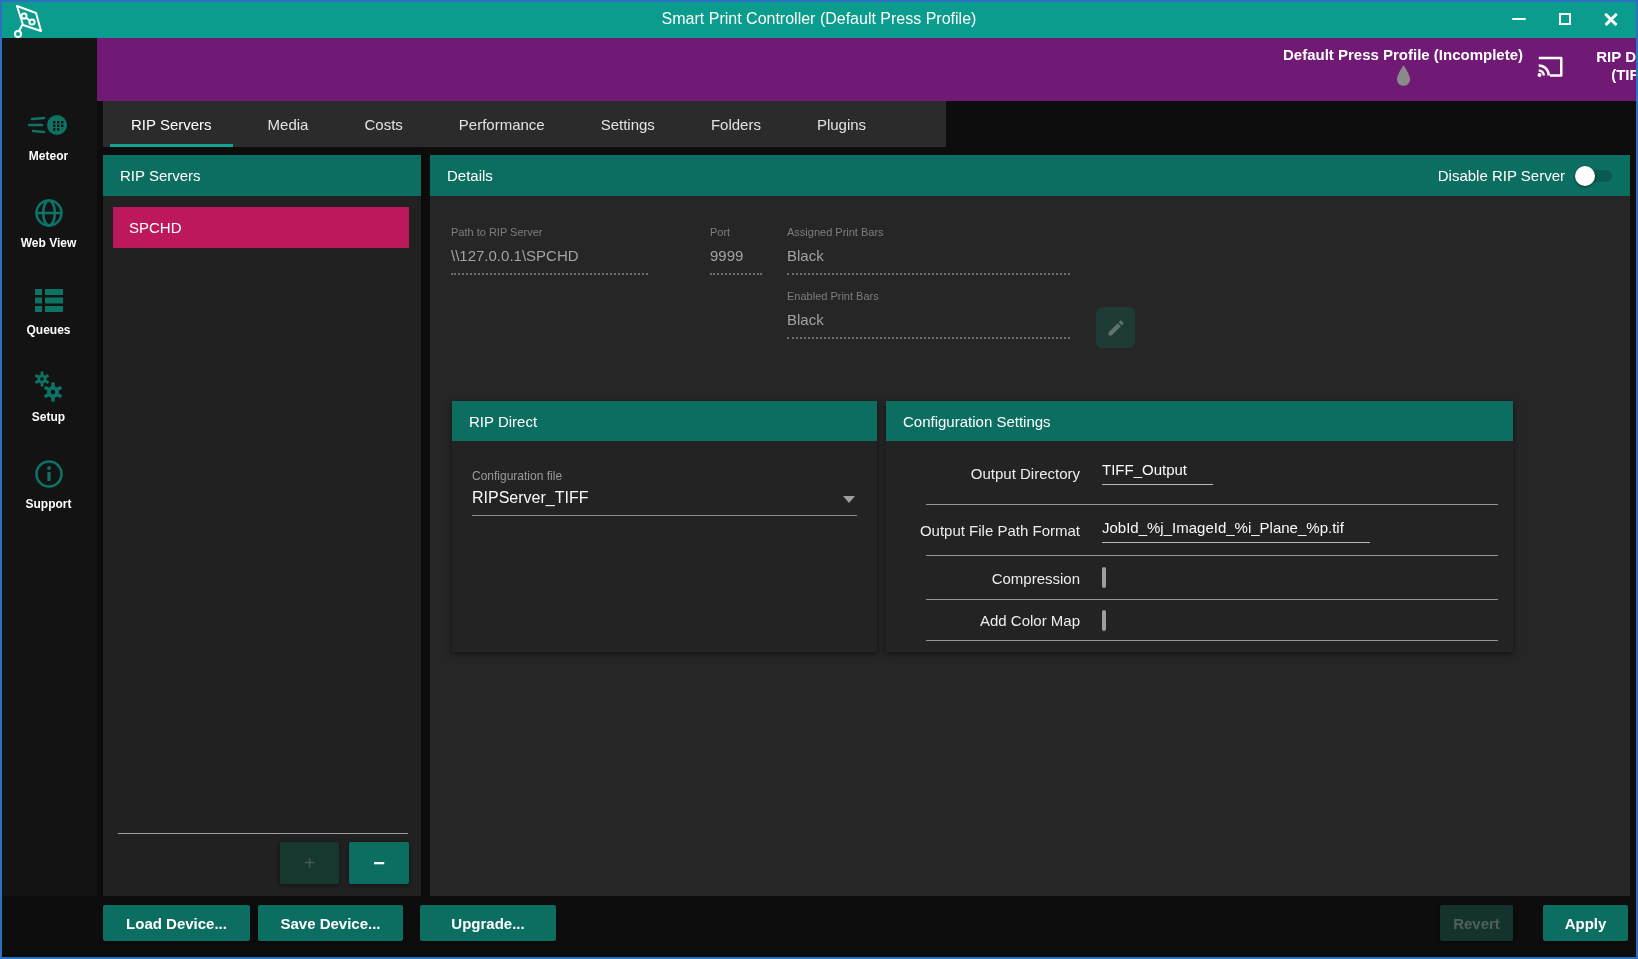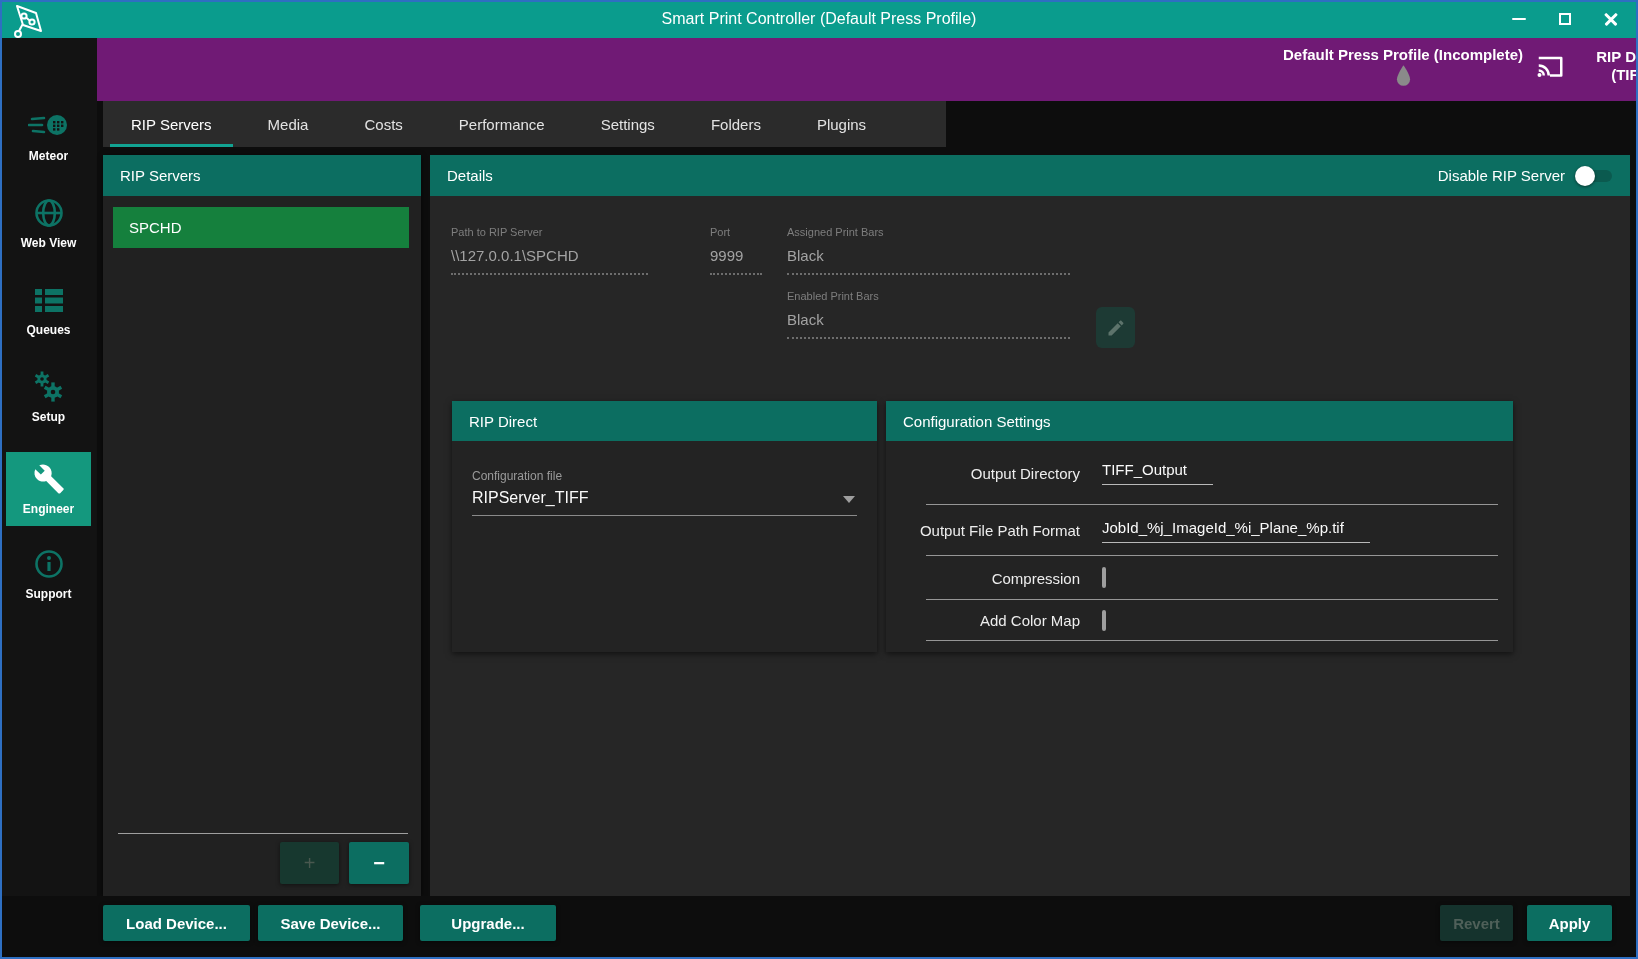--- a/index.html
+++ b/index.html
@@ -53,21 +53,21 @@
   .tabbar{position:absolute;left:103px;top:101px;width:843px;height:46px;background:#2b2b2b;display:flex;align-items:stretch;}
   .tab{display:flex;align-items:center;padding:0 28px;font-size:15px;font-weight:500;color:#e3e3e3;cursor:pointer;position:relative;}
   .tab.active{color:#fff;}
   .tab.active::after{content:"";position:absolute;left:7px;right:7px;bottom:0;height:3px;background:var(--tab-underline);}
 
   
   .panel-header{height:41px;background:var(--accent);display:flex;align-items:center;padding:0 17px;font-size:15px;font-weight:500;color:#fff;}
 
   
   .servers-panel{position:absolute;left:103px;top:155px;width:318px;height:741px;background:#212121;box-shadow:0 1px 5px rgba(0,0,0,.6);}
-  .server-item{position:absolute;left:10px;right:12px;top:52px;height:41px;background:#15803d;display:flex;align-items:center;padding:0 16px;font-size:15px;color:#fff;cursor:pointer;}
+  .server-item{position:absolute;left:10px;right:12px;top:52px;height:41px;background:#be185d;display:flex;align-items:center;padding:0 16px;font-size:15px;color:#fff;cursor:pointer;}
   .list-divider{position:absolute;left:15px;right:13px;bottom:62px;height:1px;background:#c9c9c9;opacity:.75;}
   .panel-btn{position:absolute;bottom:12px;height:42px;border:none;border-radius:2px;font-size:20px;display:flex;align-items:center;justify-content:center;cursor:pointer;box-shadow:0 1px 4px rgba(0,0,0,.5);}
   .btn-add{right:82px;width:59px;background:#17382f;color:#49584f;}
   .btn-remove{right:12px;width:60px;background:var(--accent);color:#fff;font-weight:bold;}
 
   
   .details-panel{position:absolute;left:430px;top:155px;width:1200px;height:741px;}
   .details-header{display:flex;align-items:center;justify-content:space-between;height:41px;background:var(--accent);padding:0 15px 0 17px;font-size:15px;font-weight:500;color:#fff;}
   .toggle-group{display:flex;align-items:center;gap:10px;}
   .toggle-label{font-size:15px;font-weight:500;color:#fff;}
@@ -105,21 +105,21 @@
   .checkbox{width:16px;height:16px;border:2px solid #9e9e9e;border-radius:2px;background:transparent;cursor:pointer;}
   .row-h1{height:64px;} .row-h2{height:51px;} .row-h3{height:44px;} .row-h4{height:41px;}
 
   
   .bottombar{position:absolute;left:0;right:0;top:896px;bottom:0;background:#0d0d0d;}
   .bbtn{position:absolute;top:9px;height:36px;border:none;border-radius:2px;background:var(--accent);color:#fff;font-size:15px;font-weight:bold;font-family:"Liberation Sans",sans-serif;cursor:pointer;box-shadow:0 1px 4px rgba(0,0,0,.5);}
   .btn-load{left:103px;width:147px;}
   .btn-save{left:258px;width:145px;}
   .btn-upgrade{left:420px;width:136px;}
   .btn-revert{right:125px;width:73px;background:#15332d;color:#4f6059;cursor:default;}
-  .btn-apply{right:26px;width:85px;}
+  .btn-apply{right:10px;width:85px;}
 
   svg{display:block;}
 </style>
 </head>
 <body>
 
 <div class="window-frame"></div>
 
 <div class="titlebar">
   <span class="logo">
@@ -244,28 +244,20 @@
             <rect x="-1.7" y="-9.6" width="3.4" height="4.6" transform="rotate(240)"></rect>
             <rect x="-1.7" y="-9.6" width="3.4" height="4.6" transform="rotate(300)"></rect>
           </g>
           <circle cx="20" cy="21" r="2.3" fill="#131313"></circle>
         </g>
       </svg>
     </span>
     <span class="nav-label">Setup</span>
   </div>
 
-  <div class="nav-item active">
-    <span class="nav-icon">
-      <svg width="32" height="32" viewBox="0 0 24 24" fill="#ffffff">
-        <path d="M22.7 19l-9.1-9.1c.9-2.3.4-5-1.5-6.9C10.1 1 7.1.6 4.7 1.7l4.1 4.1-2.9 2.9L1.7 4.6C.6 7 1 10 3 12c1.9 1.9 4.6 2.4 6.9 1.5l9.1 9.1c.4.4 1 .4 1.4 0l2.3-2.3c.5-.4.5-1.1 0-1.3z"></path>
-      </svg>
-    </span>
-    <span class="nav-label">Engineer</span>
-  </div>
 
   <div class="nav-item">
     <span class="nav-icon">
       <svg width="30" height="30" viewBox="0 0 30 30">
         <circle cx="15" cy="15" r="12.5" fill="none" stroke="#0d7365" stroke-width="2.6"></circle>
         <rect x="13.4" y="13" width="3.2" height="9" fill="#0d7365"></rect>
         <circle cx="15" cy="9" r="2" fill="#0d7365"></circle>
       </svg>
     </span>
     <span class="nav-label">Support</span>

